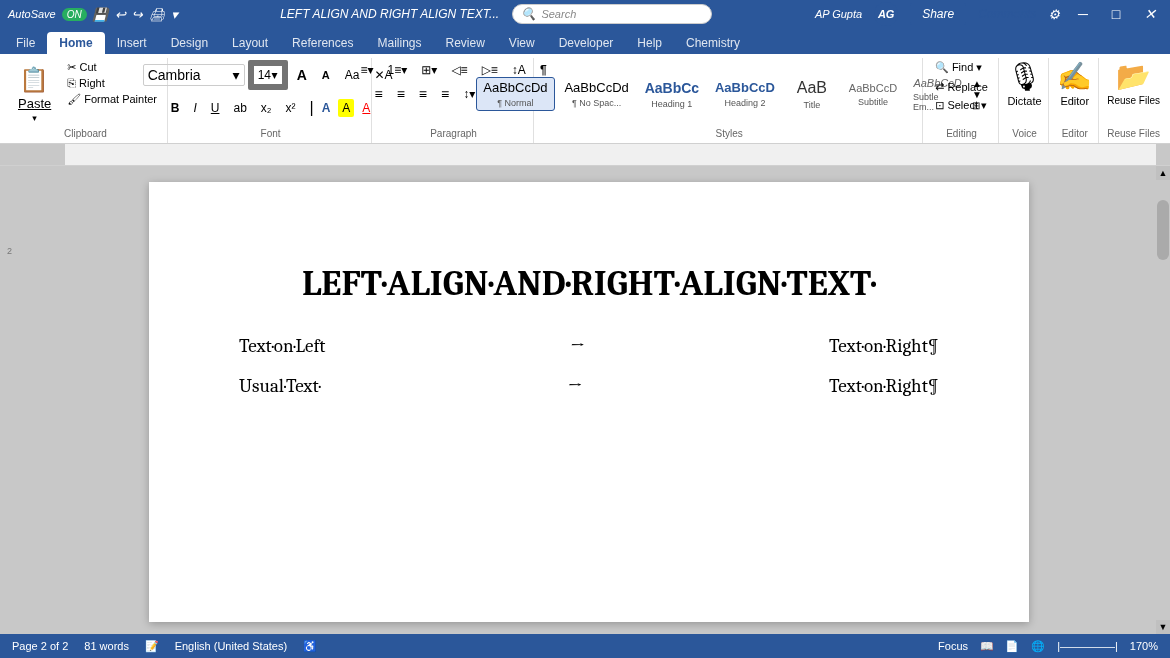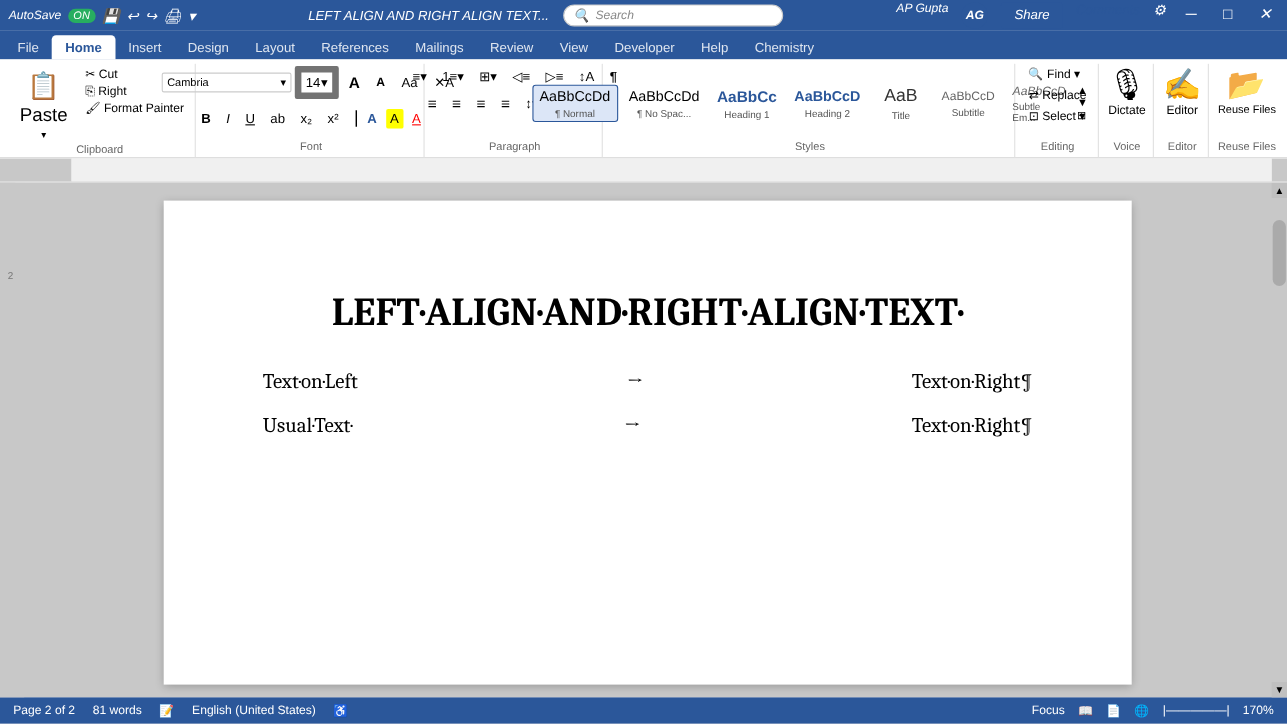--- a/index.html
+++ b/index.html
@@ -11,21 +11,21 @@
       height: 28px;
       display: flex;
       align-items: center;
       justify-content: space-between;
       padding: 0 8px;
       color: white;
       font-style: italic;
     }
     .title-bar-left { display: flex; align-items: center; gap: 6px; font-size: 12px; }
     .title-bar-center { font-size: 12px; color: white; flex: 1; text-align: center; }
-    .title-bar-right { display: flex; gap: 12px; font-size: 12px; }
+    .title-bar-right { display: flex; align-items: center; gap: 12px; font-size: 12px; }
     .toggle-on { background: #27ae60; color: white; border-radius: 8px; padding: 1px 5px; font-size: 10px; }
     .win-btn { cursor: pointer; padding: 2px 6px; font-size: 14px; }
 
     
     .ribbon-tabs {
       background: #2b579a;
       display: flex;
       align-items: flex-end;
       padding: 0 4px;
       height: 26px;
@@ -79,22 +79,22 @@
     }
     .paste-icon { font-size: 24px; color: #2b579a; }
     .clipboard-small-btns { display: flex; flex-direction: column; gap: 1px; }
     .small-ribbon-btn {
       font-size: 11px; padding: 1px 4px; cursor: pointer; border-radius: 2px;
       display: flex; align-items: center; gap: 3px;
     }
 
     
     .font-selector {
-      border: 1px solid #ccc; padding: 2px 4px; font-size: 10px;
-      border-radius: 2px; width: 118px; cursor: pointer;
+      border: 1px solid #ccc; padding: 2px 4px; font-size: 14px;
+      border-radius: 2px; width: 102px; cursor: pointer;
       display: flex; align-items: center; justify-content: space-between;
     }
     .font-size-selector {
       border: 6px solid #737373; padding: 2px 4px; font-size: 12px;
       border-radius: 2px; width: 40px; cursor: pointer;
       display: flex; align-items: center; justify-content: space-between;
     }
     .font-row { display: flex; gap: 3px; align-items: center; margin-bottom: 3px; }
     .font-format-row { display: flex; gap: 2px; align-items: center; margin-top: 2px; }
     .fmt-btn {
@@ -260,21 +260,21 @@
   <div class="ribbon-tab">Help</div>
   <div class="ribbon-tab">Chemistry</div>
 </div>
 
 <div class="ribbon">
 
   <div class="ribbon-group clipboard-group">
     <div class="ribbon-group-content">
       <div class="paste-btn">
         <span class="paste-icon">📋</span>
-        <span style="font-size:17px;">Paste</span>
+        <span style="font-size:13px;text-decoration:underline;">Paste</span>
         <span style="font-size:9px;">▾</span>
       </div>
       <div class="clipboard-small-btns">
         <div class="small-ribbon-btn">✂ Cut</div>
         <div class="small-ribbon-btn">⎘ Right</div>
         <div class="small-ribbon-btn">🖌 Format Painter</div>
       </div>
     </div>
     <div class="ribbon-group-label">Clipboard</div>
   </div>

